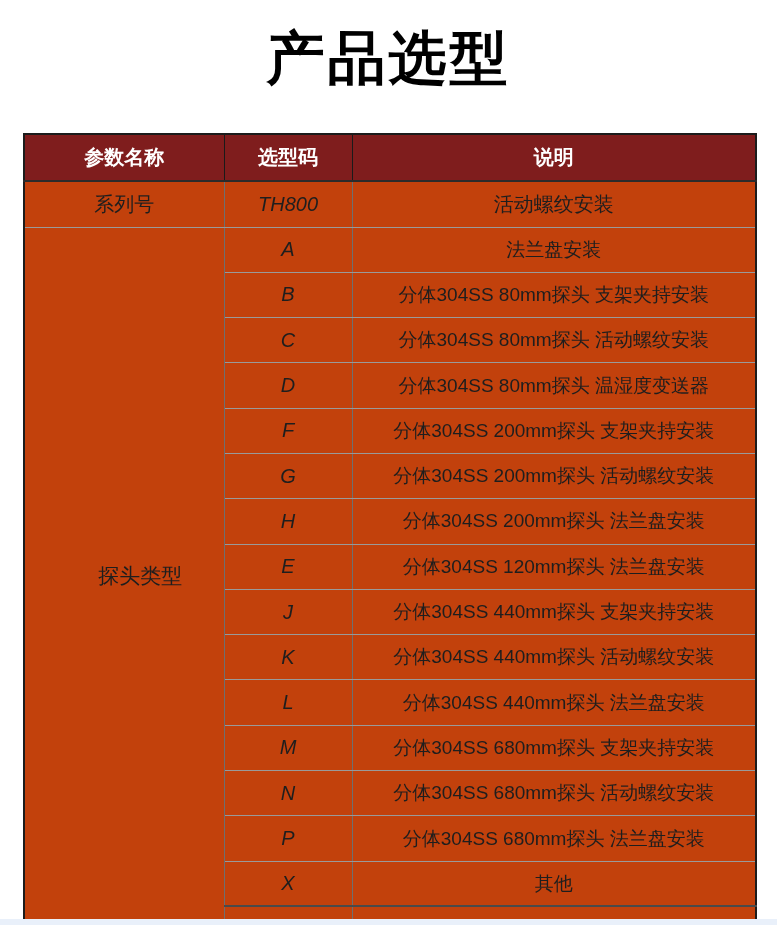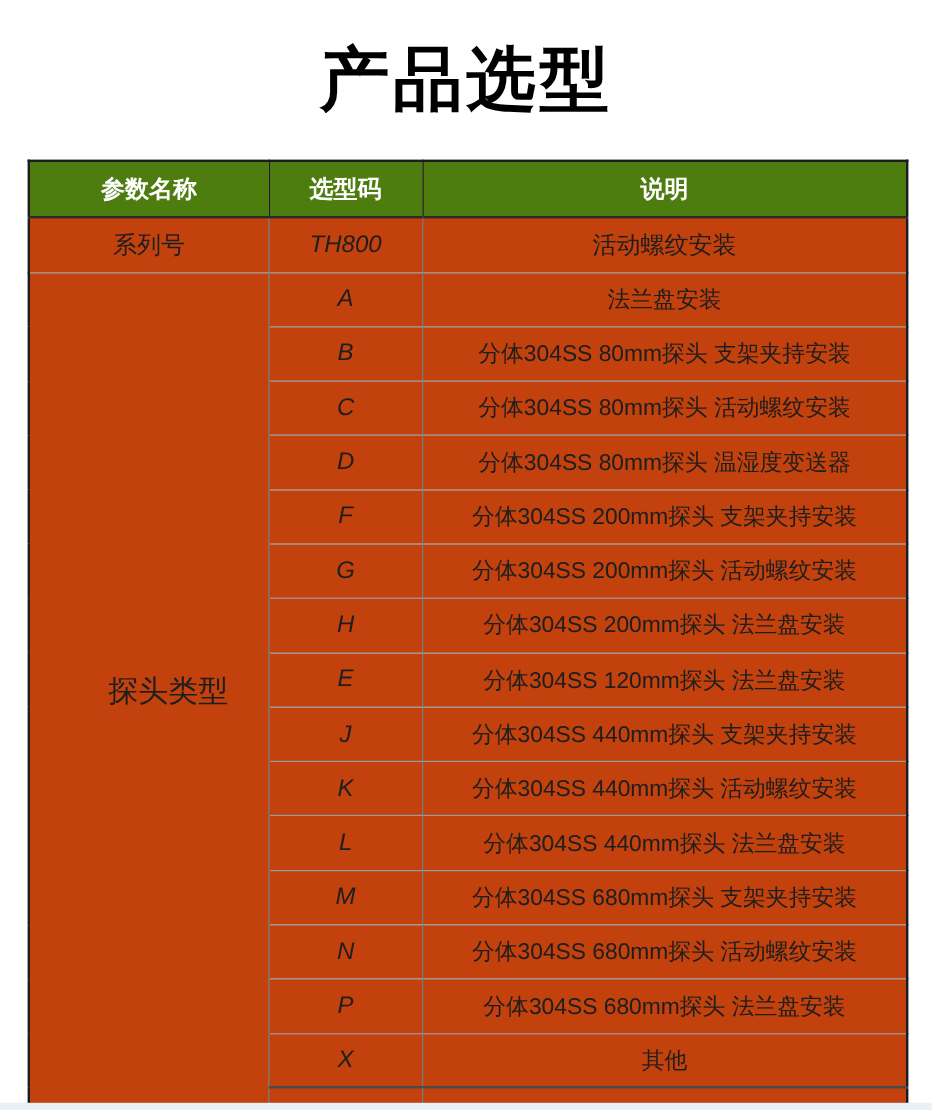--- a/index.html
+++ b/index.html
@@ -5,42 +5,42 @@
   * { margin: 0; padding: 0; box-sizing: border-box; }
   html, body {
     width: 777px; height: 925px;
     background: #ffffff;
     overflow: hidden;
     position: relative;
     font-family: "Liberation Sans", "DejaVu Sans", sans-serif;
   }
   .page-title {
     position: absolute;
-    left: 0; right: 0; top: 28px;
+    left: 0; right: 0; top: 20px;
     text-align: center;
     font-size: 58px;
     font-weight: 900;
     letter-spacing: 3px;
     color: #000000;
     font-family: "DejaVu Sans", "Liberation Sans", sans-serif;
   }
   table.sel-table {
     position: absolute;
     left: 23px; top: 133px;
     width: 732px;
     border-collapse: collapse;
     table-layout: fixed;
     border: 2px solid #1c1c1c;
     border-bottom: none;
   }
   col.c1 { width: 200px; }
   col.c2 { width: 128px; }
   col.c3 { width: 404px; }
   th {
-    background: #4d7c0f;
+    background: #7f1d1d;
     color: #ffffff;
     font-size: 20px;
     font-weight: bold;
     height: 47px;
     text-align: center;
     vertical-align: middle;
     border: 1px solid #1a1a1a;
     border-bottom: 2px solid #2b2b2b;
   }
   td {
@@ -49,21 +49,21 @@
     border-right-color: #6f6f6f;
     text-align: center;
     vertical-align: middle;
     color: #1e1e1e;
     font-size: 19px;
     background: #c2410c;
   }
   tr.series-row td { height: 46px; font-size: 20px; }
   tr.probe-row td { height: 45.3px; }
   td.code-cell { font-size: 20px; font-style: italic; }
-  td.group-cell { font-size: 25px; padding-left: 32px; }
+  td.group-cell { font-size: 21px; padding-left: 32px; }
   tr.last-probe-row td { border-bottom: 2px solid #4a4a4a; }
   tr.partial-row td { height: 18px; border-bottom: none; }
   .bottom-strip {
     position: absolute;
     left: 0; bottom: 0;
     width: 777px; height: 6px;
     background: #e9f0fa;
     z-index: 5;
   }
 </style>

